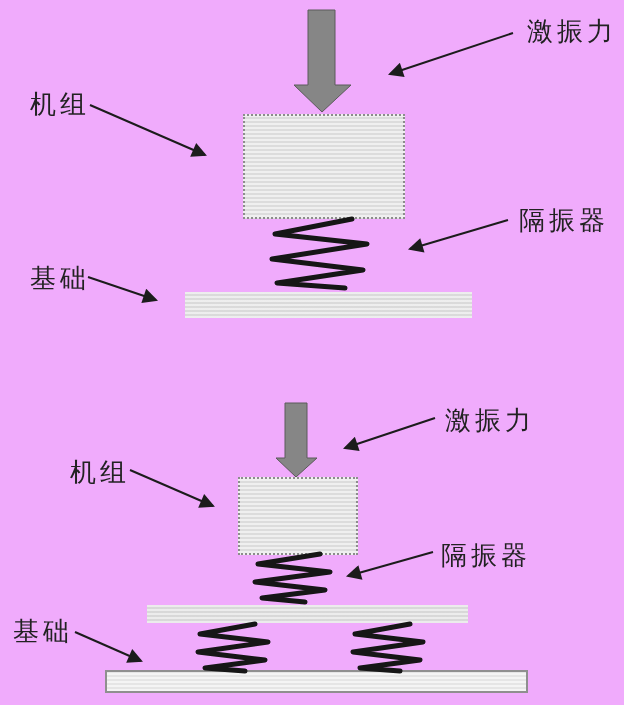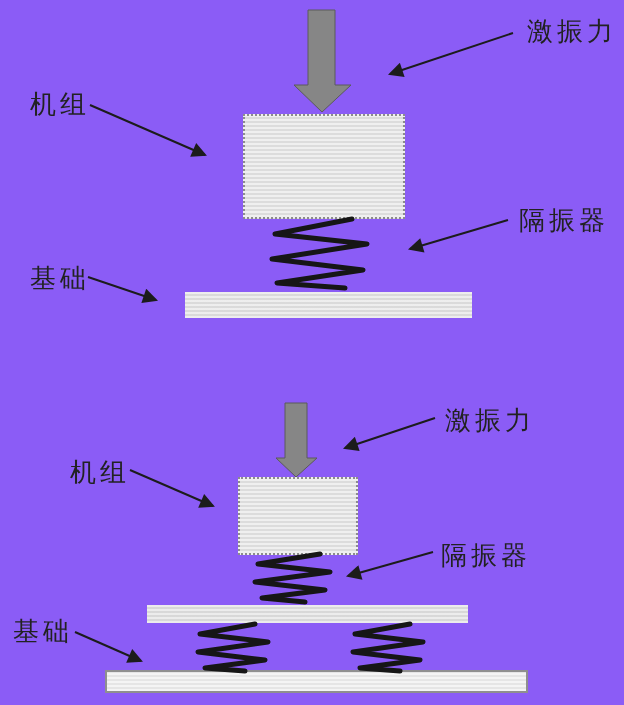--- a/index.html
+++ b/index.html
@@ -5,21 +5,21 @@
   html, body {
     margin: 0;
     padding: 0;
     background: #ffffff;
     font-family: "DejaVu Serif", "Liberation Serif", serif;
   }
   #canvas {
     position: relative;
     width: 624px;
     height: 705px;
-    background: #8b5cf6;
+    background: #f0abfc;
     overflow: hidden;
   }
   .rect {
     position: absolute;
     box-sizing: border-box;
     background-color: #e4e4e4;
     background-image: repeating-linear-gradient(0deg,
       rgba(255,255,255,0.40) 0 2px, rgba(0,0,0,0.035) 2px 4px);
   }
   .machine-top {

